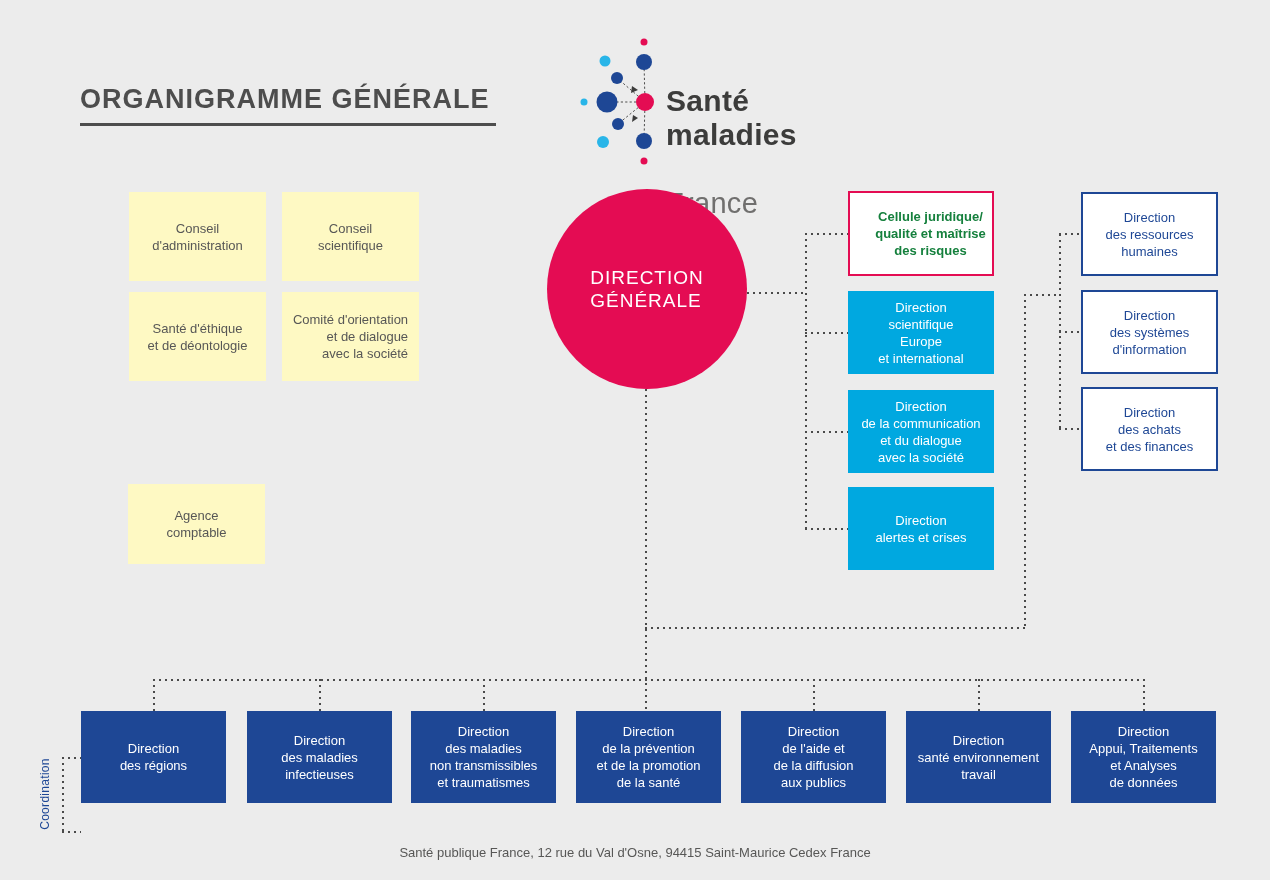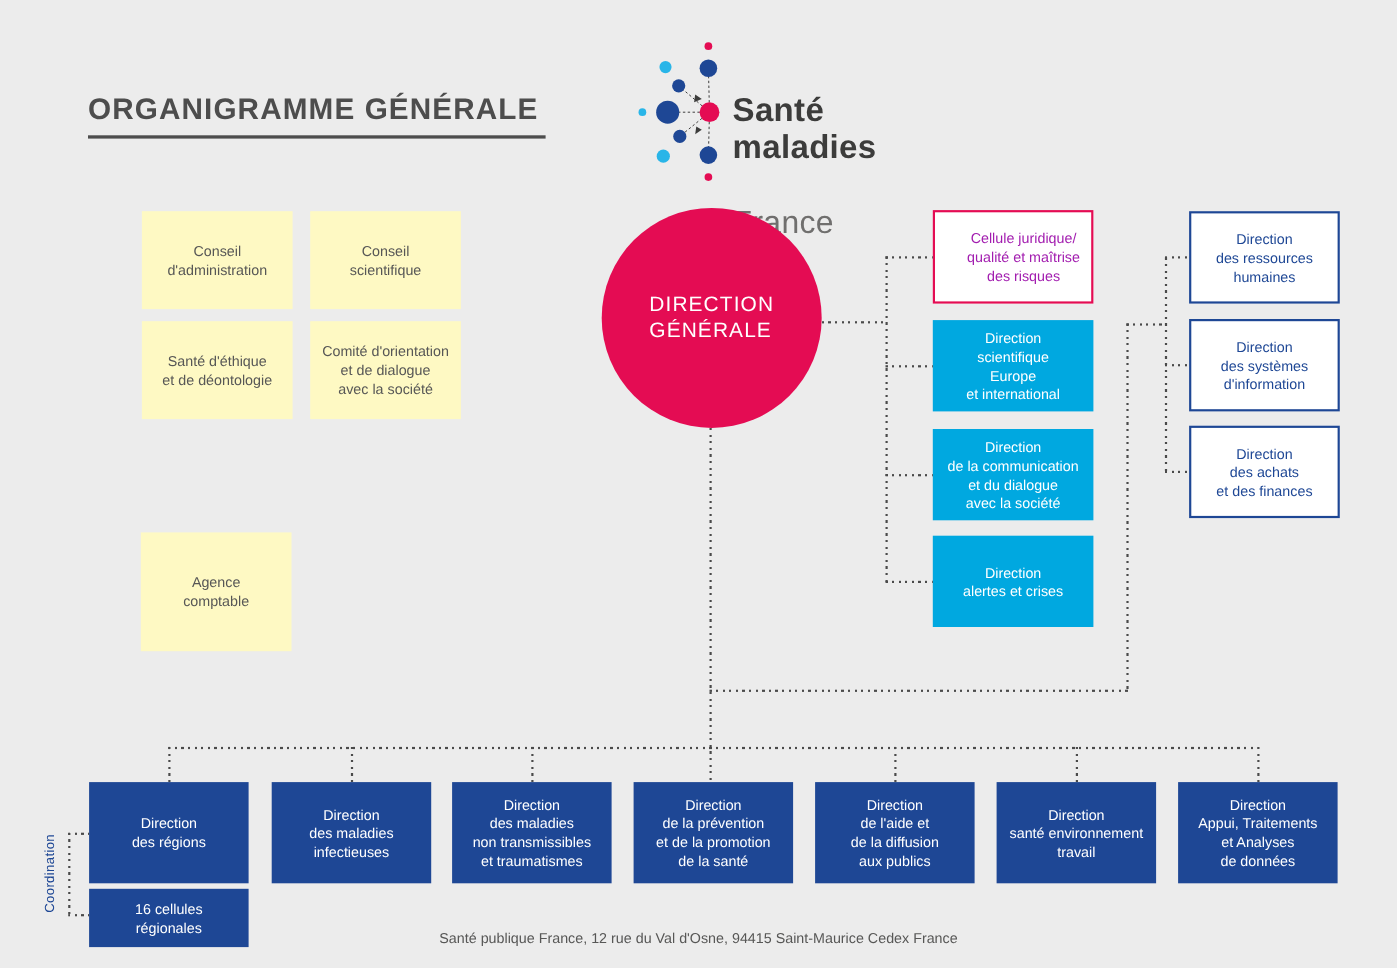--- a/index.html
+++ b/index.html
@@ -11,21 +11,21 @@
   }
   .bx {
     position:absolute; box-sizing:border-box;
     display:flex; align-items:center; justify-content:center;
     text-align:center; white-space:pre-line;
     font-size:13px; line-height:17px;
   }
   .white  { background:#fef9c3; color:#575756; }
   .cyan   { background:#00a8e0; color:#ffffff; }
   .navy   { background:#1e4795; color:#ffffff; }
-  .pinkbrd{ background:#ffffff; border:2px solid #e40c53; color:#a21caf; font-weight:normal;padding-left:19px; }
+  .pinkbrd{ background:#ffffff; border:2px solid #e40c53; color:#15803d; font-weight:bold;padding-left:19px; }
   .navybrd{ background:#ffffff; border:2px solid #1e4795; color:#1e4795; }
 
   .title {
     position:absolute; left:80px; top:84px;
     font-size:27px; font-weight:bold; letter-spacing:1px;
     color:#4d4d4d; border-bottom:3px solid #4d4d4d;
     padding:0 6px 8px 0; white-space:nowrap;
   }
 
   .circle {
@@ -91,24 +91,24 @@
 maladies</div>
     <div class="logo-light">France</div>
   </div>
 
   <div class="bx white" style="left:129px; top:192px; width:137px; height:89px;">Conseil
 d'administration</div>
   <div class="bx white" style="left:282px; top:192px; width:137px; height:89px;">Conseil
 scientifique</div>
   <div class="bx white" style="left:129px; top:292px; width:137px; height:89px;">Santé d'éthique
 et de déontologie</div>
-  <div class="bx white" style="left:282px; top:292px; width:137px; height:89px;">Comité d'orientation
+  <div class="bx white" style="left:282px; top:292px; width:137px; height:89px;text-align:right;">Comité d'orientation
 et de dialogue
 avec la société</div>
-  <div class="bx white" style="left:128px; top:484px; width:137px; height:108px;">Agence
+  <div class="bx white" style="left:128px; top:484px; width:137px; height:80px;">Agence
 comptable</div>
 
   <div class="circle">DIRECTION
 GÉNÉRALE</div>
 
   <div class="bx pinkbrd" style="left:848px; top:191px; width:146px; height:85px;">Cellule juridique/
 qualité et maîtrise
 des risques</div>
   <div class="bx cyan" style="left:848px; top:291px; width:146px; height:83px;">Direction
 scientifique
@@ -149,22 +149,20 @@
 de la diffusion
 aux publics</div>
   <div class="bx navy" style="left:906px;  top:711px; width:145px; height:92px;">Direction
 santé environnement
 travail</div>
   <div class="bx navy" style="left:1071px; top:711px; width:145px; height:92px;">Direction
 Appui, Traitements
 et Analyses
 de données</div>
 
-  <div class="bx navy" style="left:81px; top:808px; width:145px; height:53px;">16 cellules
-régionales</div>
 
   <div class="coord">Coordination</div>
   <div class="dot-v" style="left:62px; top:757px; height:76px;"></div>
   <div class="dot-h" style="left:62px; top:757px; width:19px;"></div>
   <div class="dot-h" style="left:62px; top:831px; width:19px;"></div>
 
   <div class="dot-h" style="left:747px; top:292px; width:58px;"></div>
   <div class="dot-v" style="left:805px; top:233px; height:296px;"></div>
   <div class="dot-h" style="left:805px; top:233px; width:43px;"></div>
   <div class="dot-h" style="left:805px; top:332px; width:43px;"></div>

